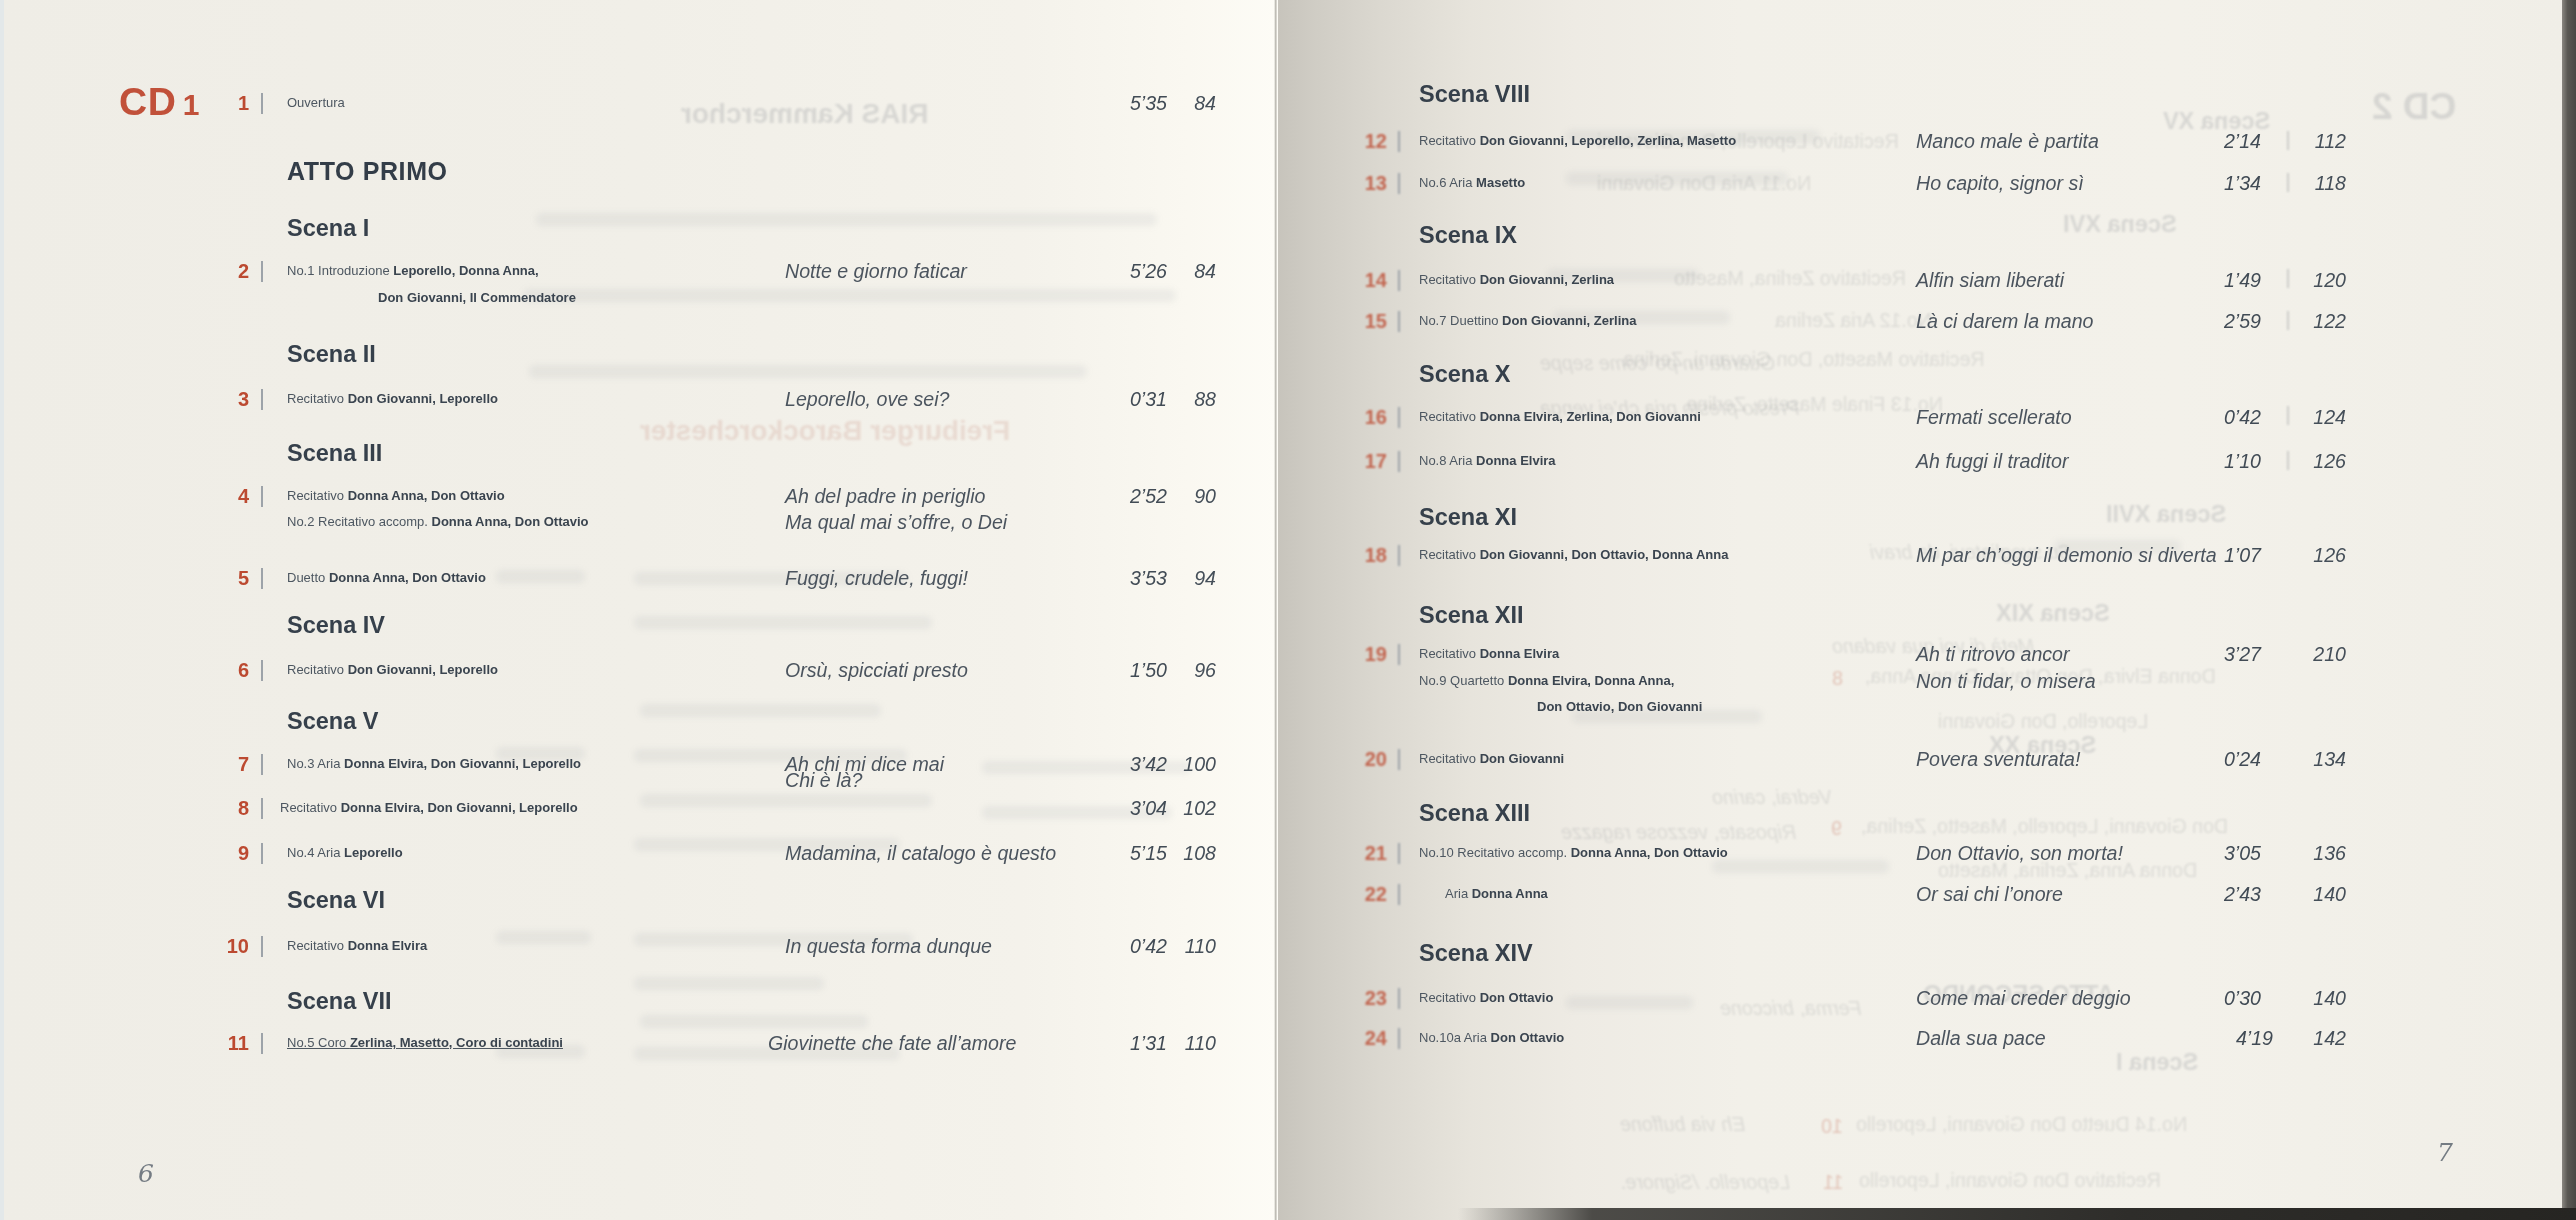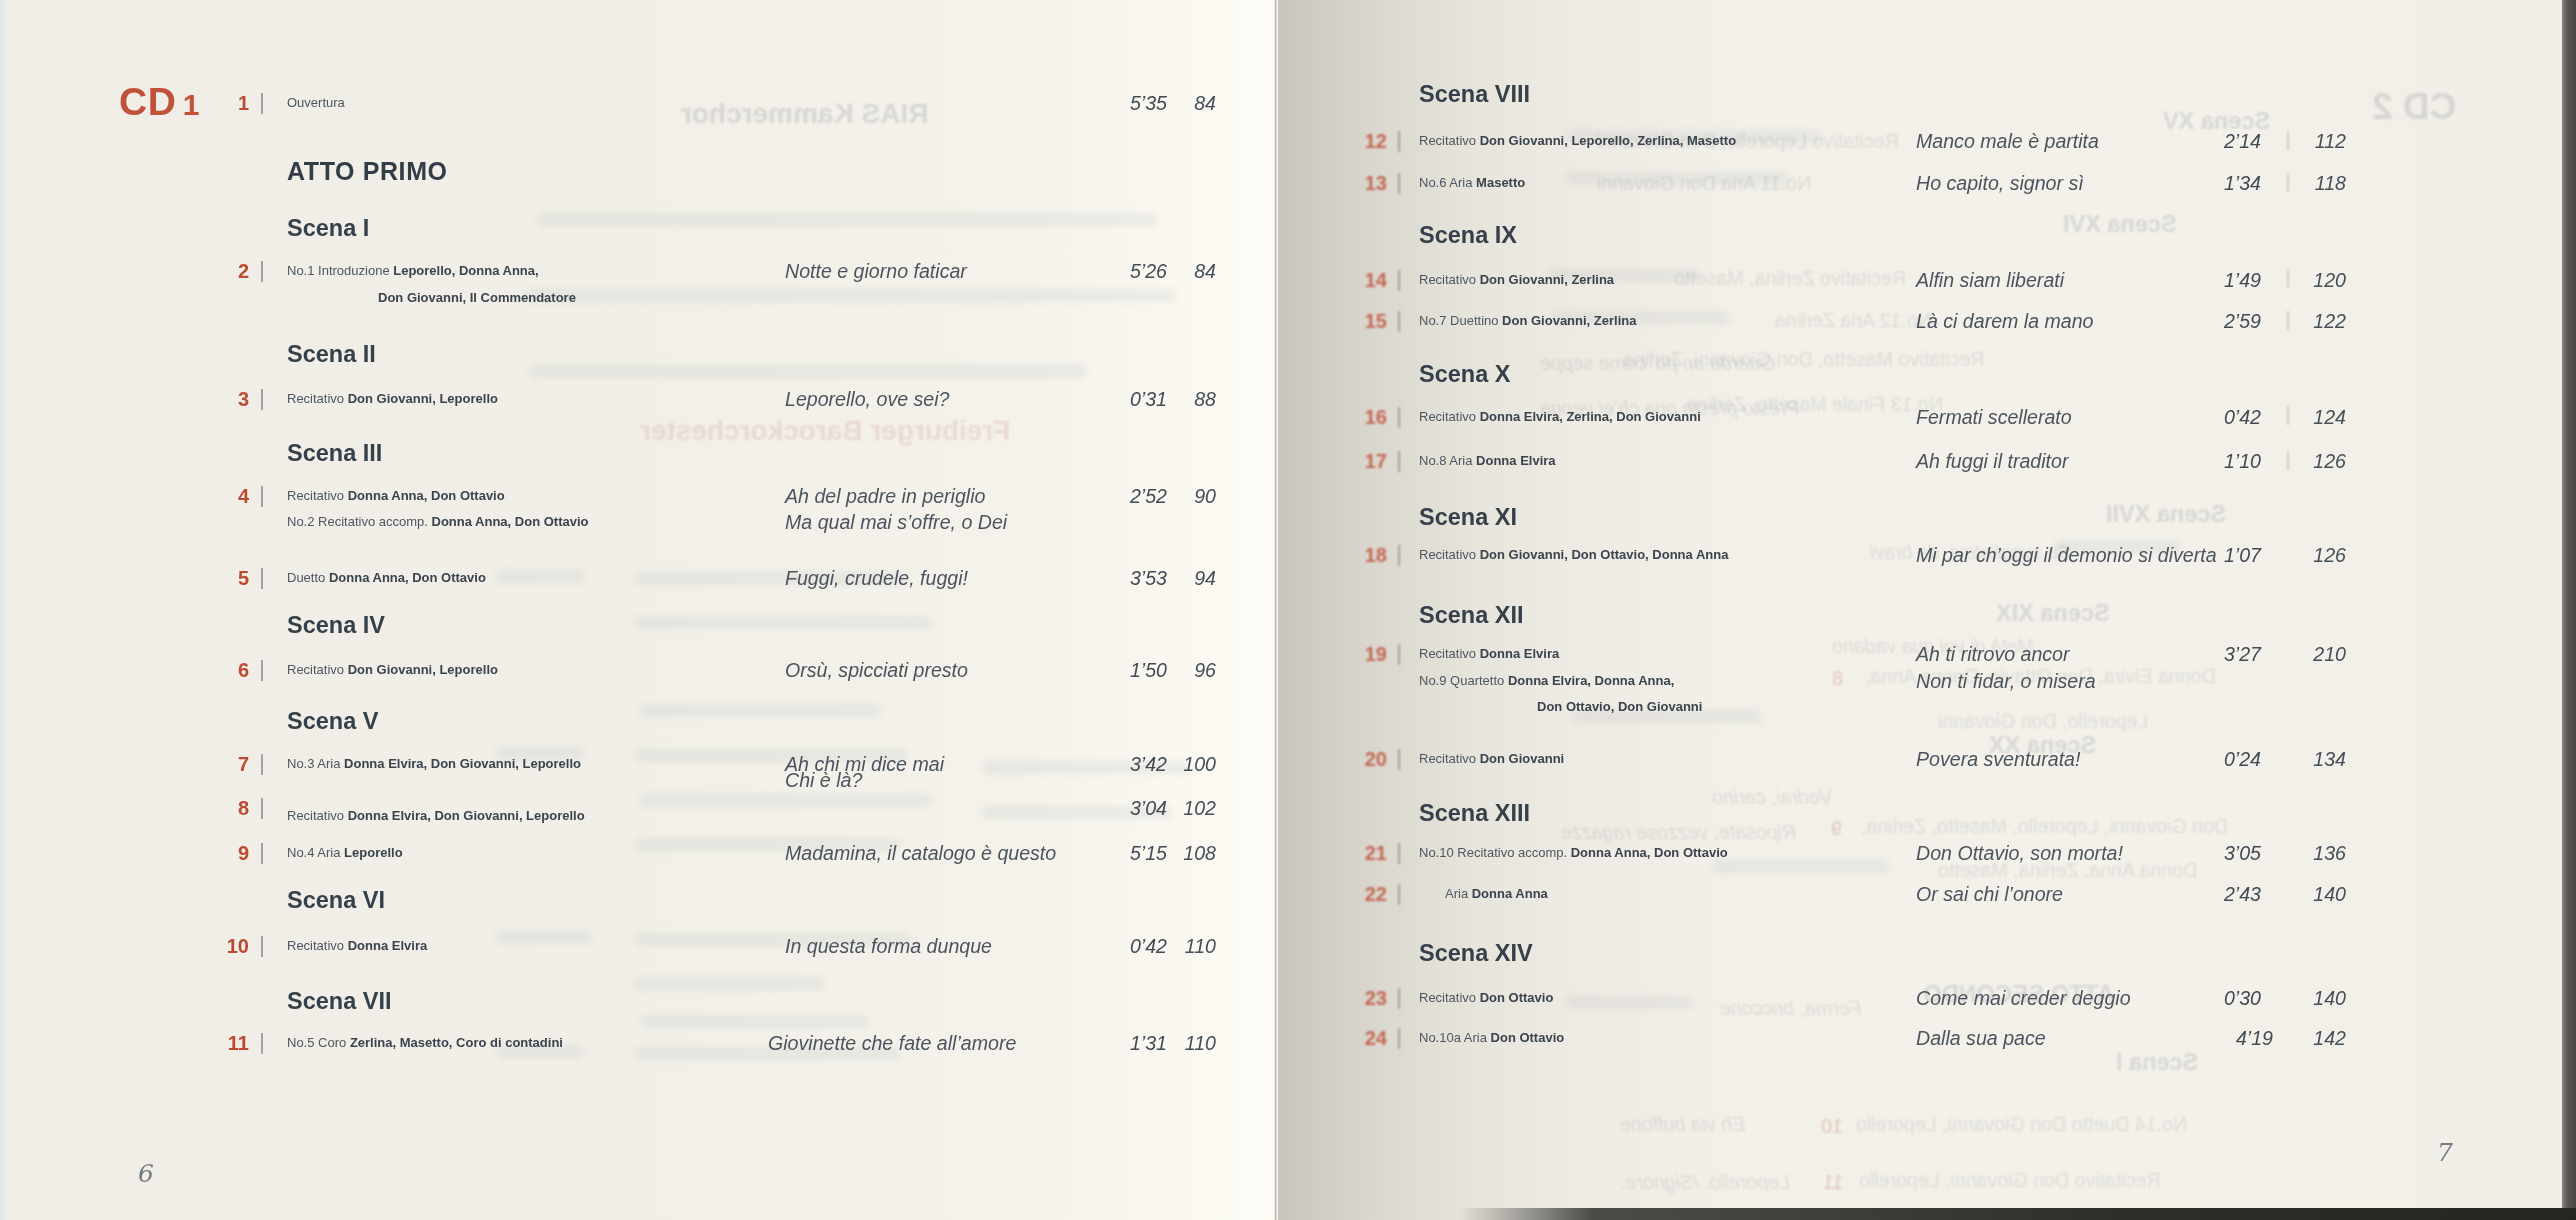--- a/index.html
+++ b/index.html
@@ -135,41 +135,41 @@
         <div class="pgref" style="left: 1089px; top: 656px;">96</div>
         <div class="scene" style="left: 287px; top: 707px;">Scena V</div>
         <div class="tnum" style="left: 203px; top: 750px;">7</div>
         <div class="sep" style="left: 261px; top: 750px;"></div>
         <div class="tline" style="left: 287px; top: 750px;">No.3 Aria <b>Donna Elvira, Don Giovanni, Leporello</b></div>
         <div class="incipit" style="left: 785px; top: 750px;">Ah chi mi dice mai</div>
         <div class="time" style="left: 1040px; top: 750px;">3’42</div>
         <div class="pgref" style="left: 1089px; top: 750px;">100</div>
         <div class="tnum" style="left: 203px; top: 794px;">8</div>
         <div class="sep" style="left: 261px; top: 794px;"></div>
-        <div class="tline" style="left: 287px; top: 794px; margin-top: 8px;">Recitativo <b>Donna Elvira, Don Giovanni, Leporello</b></div>
+        <div class="tline" style="left: 280px; top: 794px;">Recitativo <b>Donna Elvira, Don Giovanni, Leporello</b></div>
         <div class="incipit" style="left: 785px; top: 766px;">Chi è là?</div>
         <div class="time" style="left: 1040px; top: 794px;">3’04</div>
         <div class="pgref" style="left: 1089px; top: 794px;">102</div>
         <div class="tnum" style="left: 203px; top: 839px;">9</div>
         <div class="sep" style="left: 261px; top: 839px;"></div>
         <div class="tline" style="left: 287px; top: 839px;">No.4 Aria <b>Leporello</b></div>
         <div class="incipit" style="left: 785px; top: 839px;">Madamina, il catalogo è questo</div>
         <div class="time" style="left: 1040px; top: 839px;">5’15</div>
         <div class="pgref" style="left: 1089px; top: 839px;">108</div>
         <div class="scene" style="left: 287px; top: 886px;">Scena VI</div>
         <div class="tnum" style="left: 203px; top: 932px;">10</div>
         <div class="sep" style="left: 261px; top: 932px;"></div>
         <div class="tline" style="left: 287px; top: 932px;">Recitativo <b>Donna Elvira</b></div>
         <div class="incipit" style="left: 785px; top: 932px;">In questa forma dunque</div>
         <div class="time" style="left: 1040px; top: 932px;">0’42</div>
         <div class="pgref" style="left: 1089px; top: 932px;">110</div>
         <div class="scene" style="left: 287px; top: 987px;">Scena VII</div>
         <div class="tnum" style="left: 203px; top: 1029px;">11</div>
         <div class="sep" style="left: 261px; top: 1029px;"></div>
-        <div class="tline" style="left: 287px; top: 1029px;">No.5 Coro <b>Zerlina, Masetto, Coro di contadini</b></div>
+        <div class="tline" style="left: 287px; top: 1029px; text-decoration: underline;">No.5 Coro <b>Zerlina, Masetto, Coro di contadini</b></div>
         <div class="incipit" style="left: 768px; top: 1029px;">Giovinette che fate all’amore</div>
         <div class="time" style="left: 1040px; top: 1029px;">1’31</div>
         <div class="pgref" style="left: 1089px; top: 1029px;">110</div>
       </div>
     <div class="pagenum" style="left:138px; top:1159px;">6</div>
   </div>
 
   <div class="page page-right">
     <div id="ghosts-right">
         <div class="ghost bold" style="left: 885px; top: 109px; font-size: 23.5px;">Scena XV</div>

